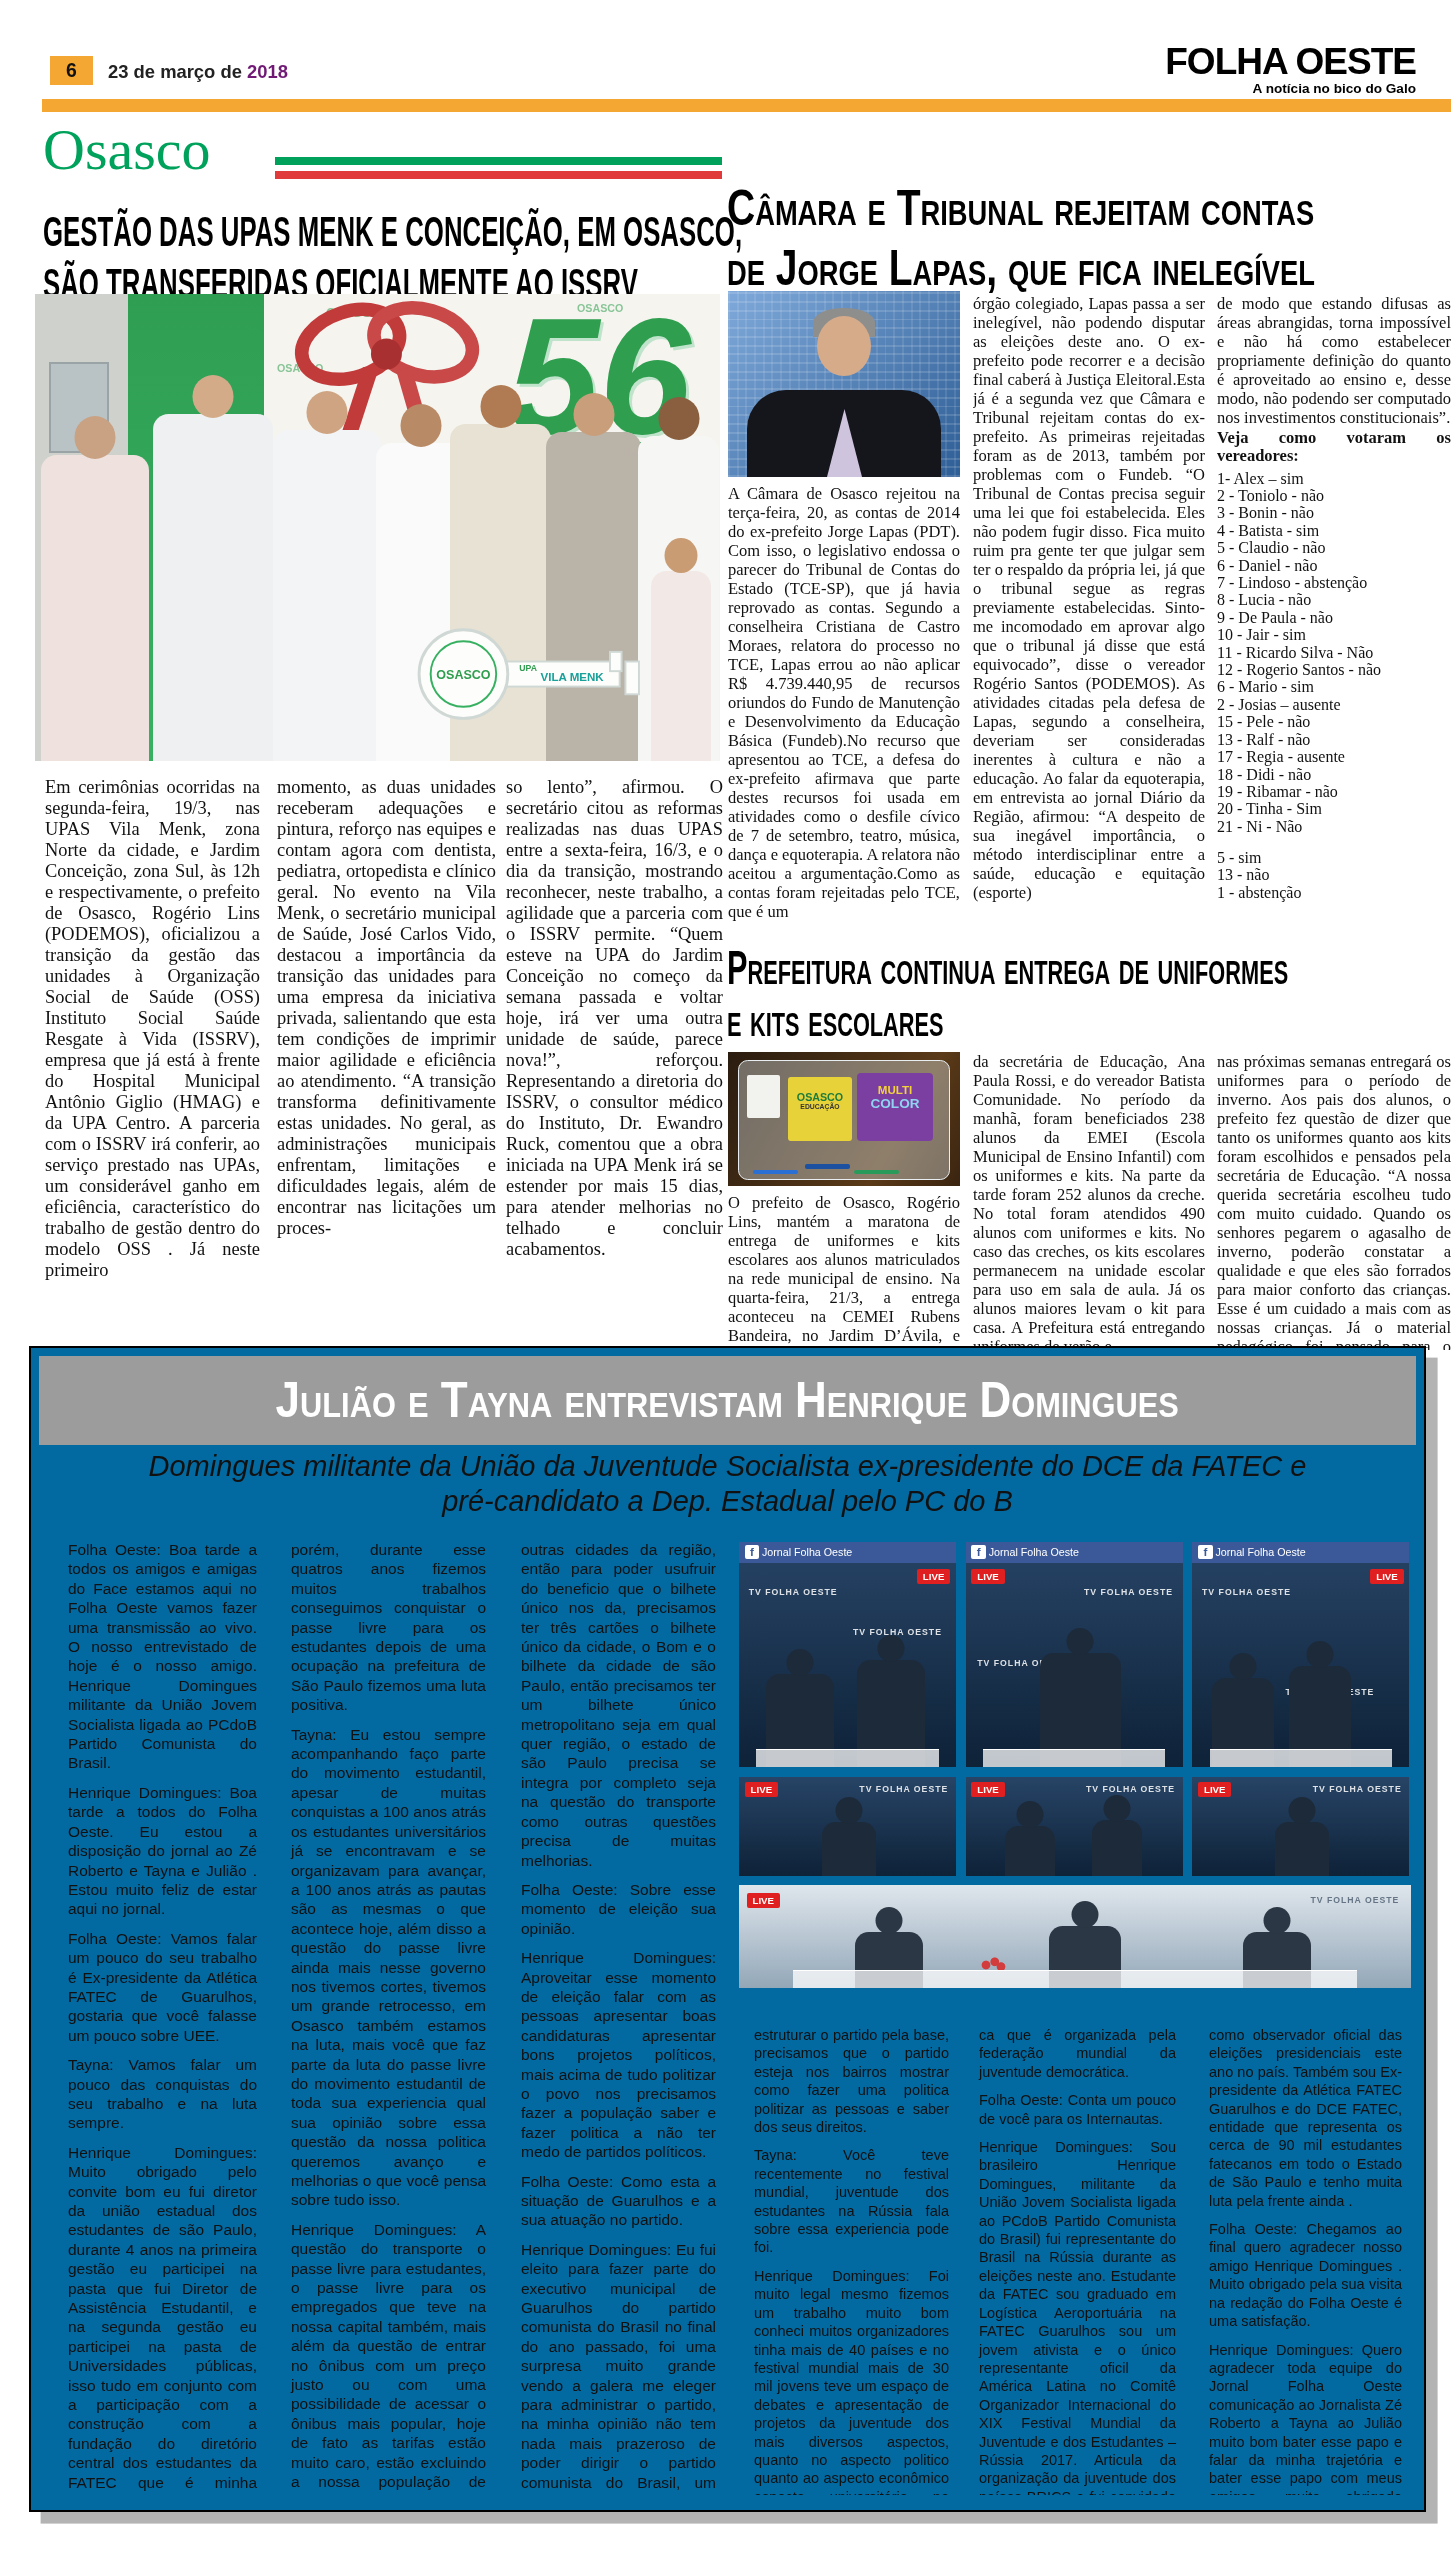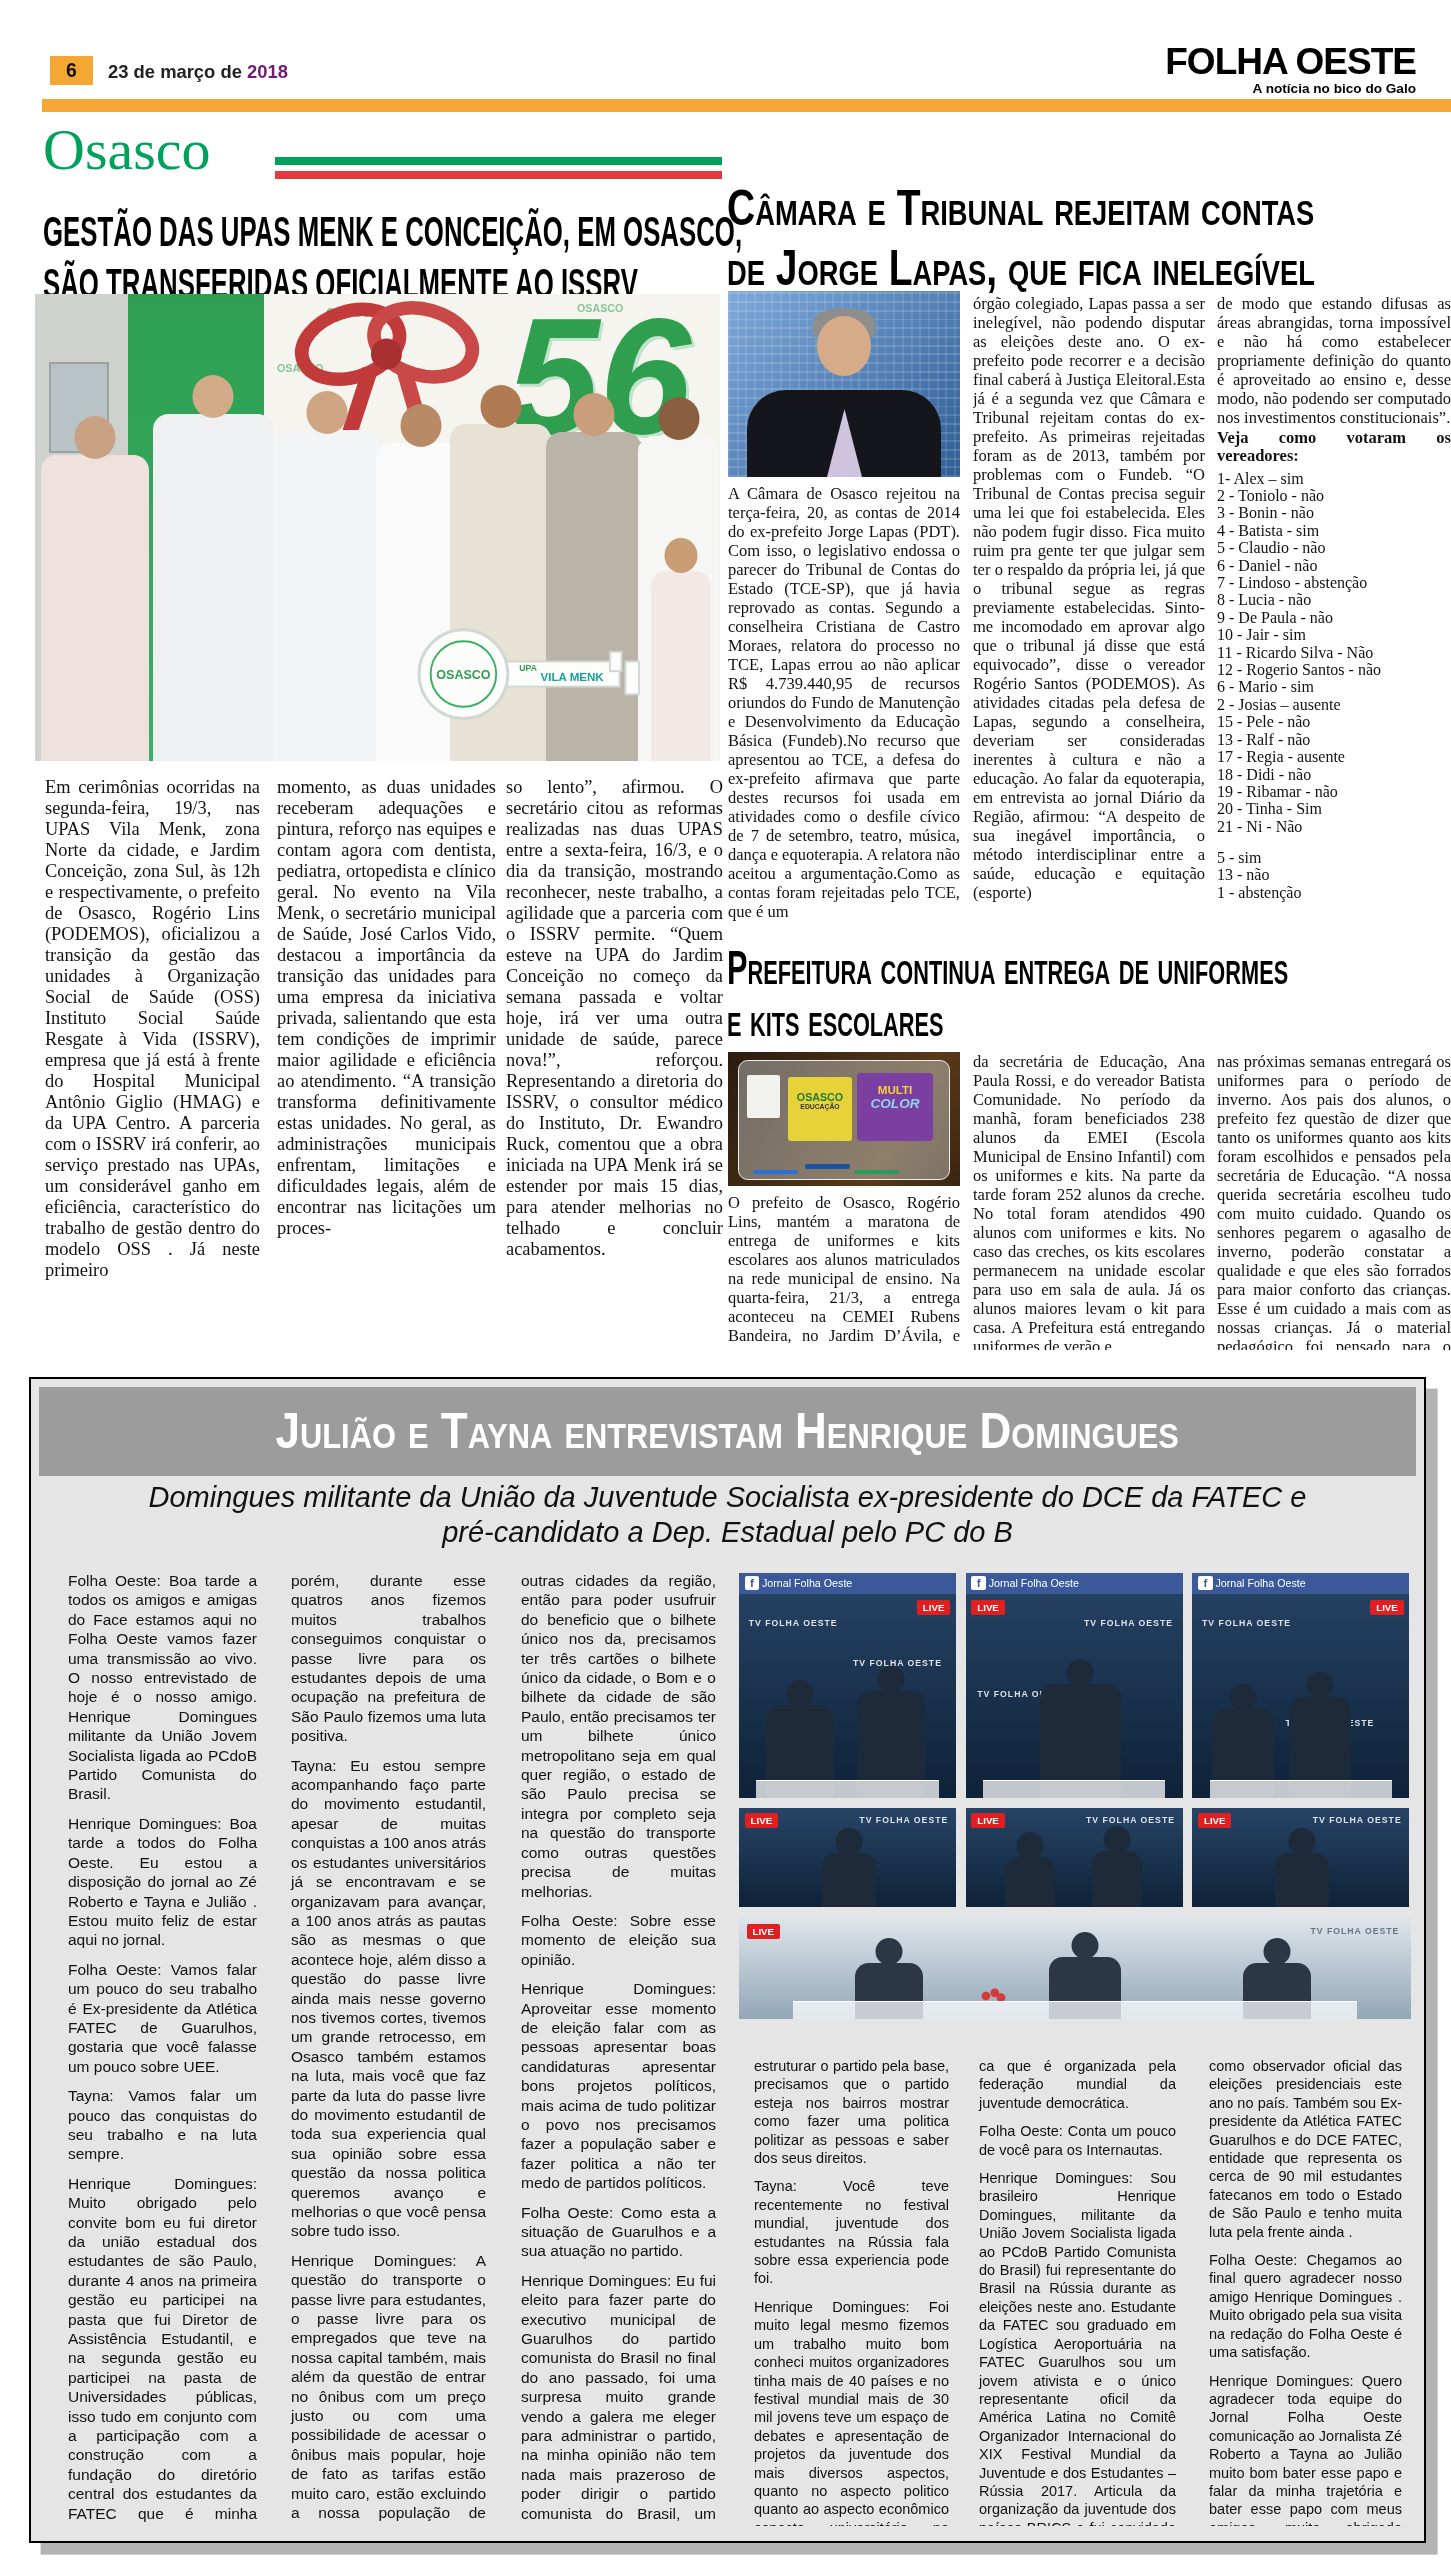--- a/index.html
+++ b/index.html
@@ -75,25 +75,25 @@
      background:linear-gradient(120deg,#2a1c10,#5a3a18 70%,#3a2410);}
   .bag{position:absolute;left:9.7px;top:7.7px;right:9.7px;bottom:5.8px;background:rgba(230,238,242,.38);
        border:1.9px solid #e8eef2;border-radius:9.7px;}
   .notebook{position:absolute;left:60px;top:25px;width:64px;height:64px;background:#e8d23a;border-radius:2.9px;
      font-family:"Liberation Sans",sans-serif;text-align:center;}
   .notebook .nb1{display:block;margin-top:13.6px;font-weight:800;font-size:10.7px;color:#1c7c3a;}
   .notebook .nb2{display:block;font-weight:bold;font-size:6.8px;color:#333;}
   .crayons{position:absolute;right:27px;top:21px;width:76px;height:68px;background:#7a3fa0;border-radius:3.9px;
      font-family:"Liberation Sans",sans-serif;text-align:center;color:#f4d23c;}
   .crayons .cb1{display:block;margin-top:9.7px;font-weight:800;font-size:11.6px;}
-  .crayons .cb2{display:block;font-weight:800;font-size:13.6px;color:#8fd3f0;font-style:italic;}
+  .crayons .cb2{display:block;font-weight:800;font-size:13.6px;color:#8fd3f0;}
   .pencil{position:absolute;bottom:11.6px;height:4.8px;width:45px;border-radius:1.9px;}
   .whitelabel{position:absolute;left:19.4px;top:23px;width:33px;height:43px;background:#f2f2ee;border-radius:1.9px;}
   
-  .intbox{position:absolute;left:29px;top:1377px;width:1393px;height:1162px;background:#e5e5e5;
+  .intbox{position:absolute;left:29px;top:1346px;width:1393px;height:1162px;background:#0369a1;
           border:2.9px solid #000;box-shadow:11.6px 11.6px 0 #b3b3b3;}
   .band{position:absolute;left:7.7px;right:7.7px;top:7.7px;height:89px;background:#9C9C9C;
         display:flex;align-items:center;justify-content:center;}
   .band .ttl{font-family:"Liberation Sans",sans-serif;font-weight:800;font-variant:small-caps;
              font-size:50px;color:#fff;white-space:nowrap;transform:scaleX(.88);}
   .subt{position:absolute;left:7.7px;right:7.7px;top:101px;text-align:center;
         font-family:"Liberation Sans",sans-serif;font-style:italic;font-size:29px;line-height:35px;color:#111;}
   .icol{position:absolute;font-family:"Liberation Sans",sans-serif;font-size:15.5px;line-height:19.4px;
         text-align:justify;overflow:hidden;}
   .icol p{margin:10px;}

